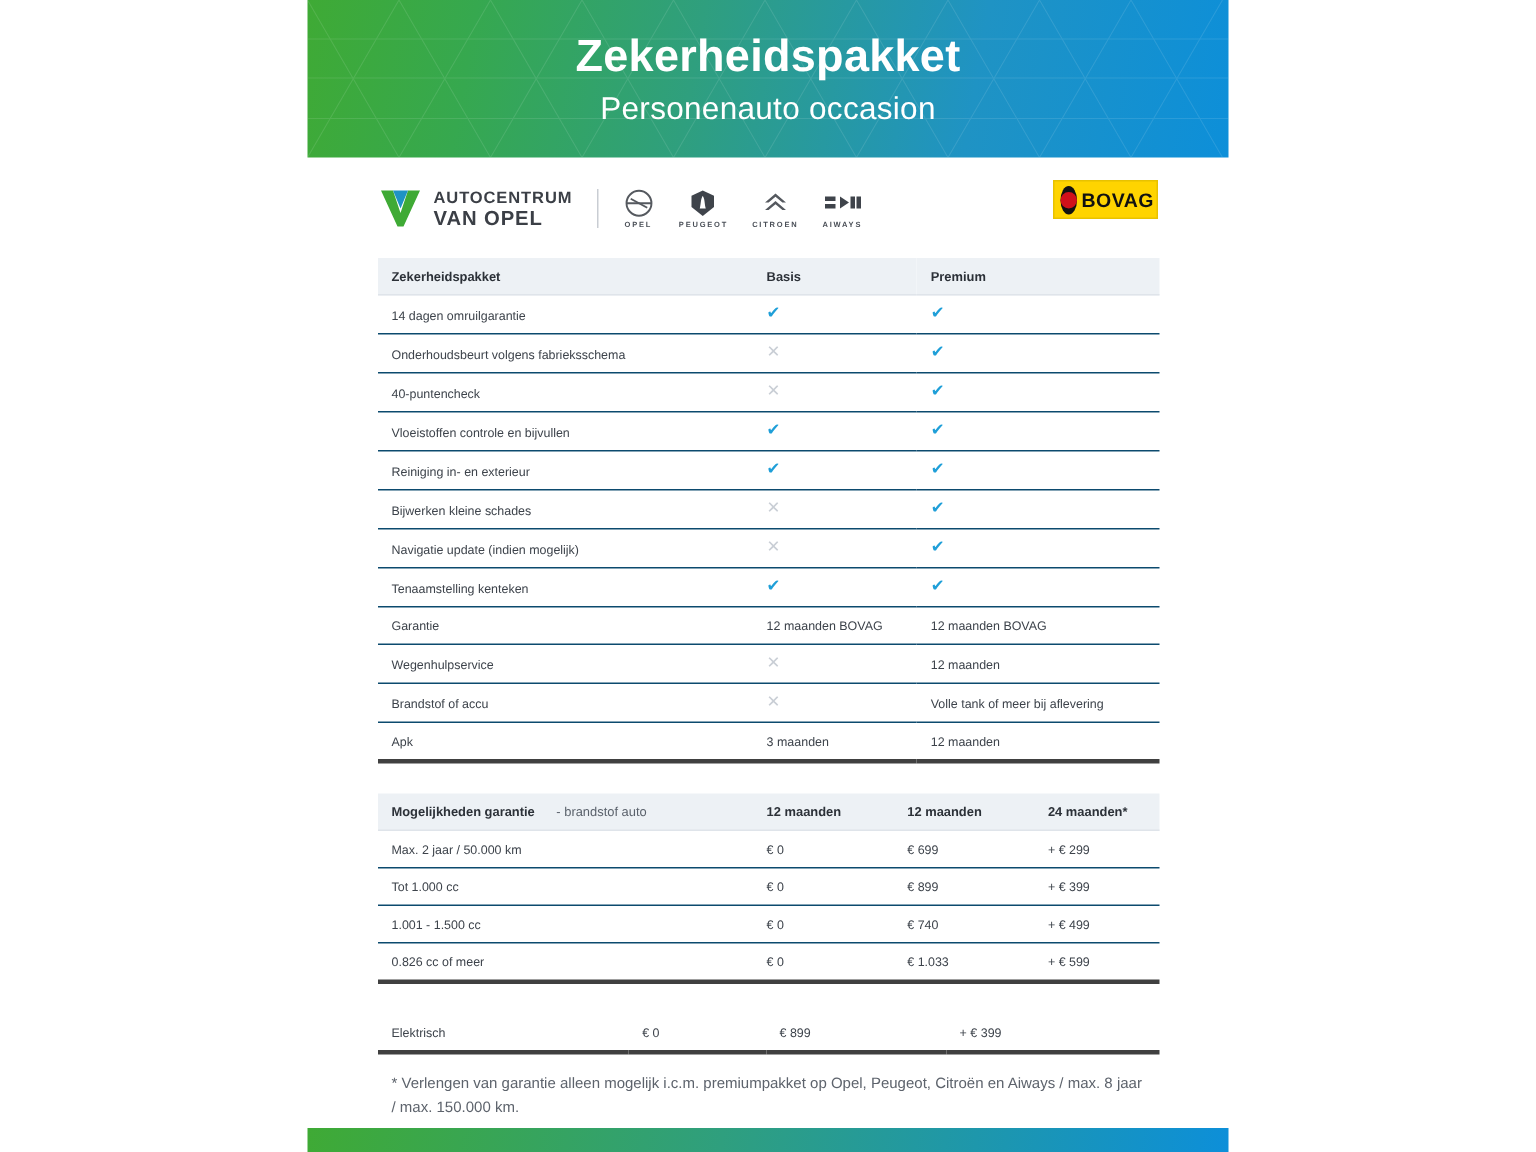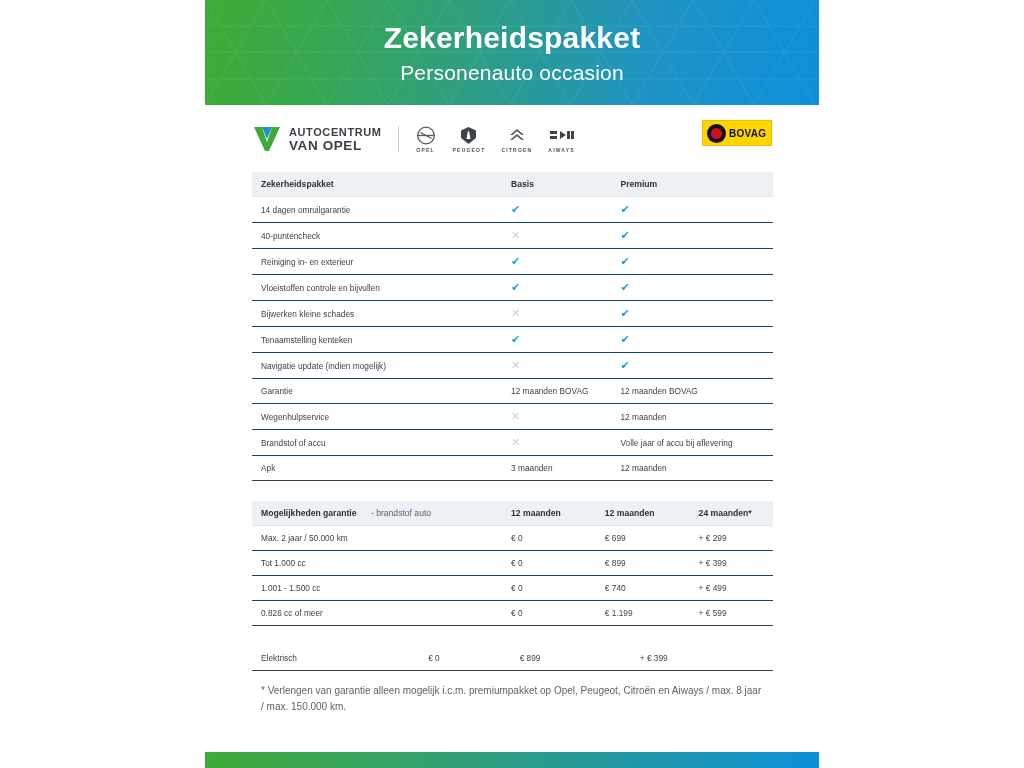--- a/index.html
+++ b/index.html
@@ -85,21 +85,21 @@
   .bovag .b-mark {
     width: 19px; height: 19px; border-radius: 50%;
     background: #111; position: relative;
     display: flex; align-items: center; justify-content: center;
   }
   .bovag .b-mark:after {
     content: ""; width: 11px; height: 11px; border-radius: 50%;
     background: #d0111b;
   }
   .bovag .b-text {
-    font-size: 10px; font-weight: bold; color: #111;
+    font-size: 13px; font-weight: bold; color: #111;
     letter-spacing: .3px;
   }
 
   
   .sheet {
     position: absolute;
     left: 252px; top: 172px;
     width: 521px;
   }
   table { width: 100%; border-collapse: collapse; }
@@ -116,21 +116,21 @@
   .t-head td .sub { font-weight: normal; color: #5a616b; margin-left: 12px; }
 
   .t-row td {
     font-size: 8.3px;
     color: #3d434b;
     padding: 7px 9px;
     border-bottom: 1px solid #0c4a6e;
     height: 22px;
     vertical-align: middle;
   }
-  .t-row.last td { border-bottom: 1px solid #404040; }
+  .t-row.last td { border-bottom: 3px solid #404040; }
 
   .c-feature { width: 48%; }
   .c-basis   { width: 21%; }
   .c-prem    { width: 31%; }
 
   .c-b3-feature { width: 48%; }
   .c-b3-a { width: 18%; }
   .c-b3-b { width: 18%; }
   .c-b3-c { width: 16%; }
 
@@ -241,63 +241,68 @@
           <td class="c-basis">Basis</td>
           <td class="c-prem">Premium</td>
         </tr>
 
         <tr class="t-row">
           <td>14 dagen omruilgarantie</td>
           <td><span class="tick">✔</span></td>
           <td><span class="tick">✔</span></td>
         </tr>
         <tr class="t-row">
+          <td>Onderhoudsbeurt volgens fabrieksschema</td>
+          <td><span class="cross">✕</span></td>
+          <td><span class="tick">✔</span></td>
+        </tr>
+        <tr class="t-row">
           <td>40-puntencheck</td>
           <td><span class="cross">✕</span></td>
           <td><span class="tick">✔</span></td>
         </tr>
         <tr class="t-row">
+          <td>Vloeistoffen controle en bijvullen</td>
+          <td><span class="tick">✔</span></td>
+          <td><span class="tick">✔</span></td>
+        </tr>
+        <tr class="t-row">
           <td>Reiniging in- en exterieur</td>
           <td><span class="tick">✔</span></td>
           <td><span class="tick">✔</span></td>
         </tr>
         <tr class="t-row">
-          <td>Vloeistoffen controle en bijvullen</td>
-          <td><span class="tick">✔</span></td>
-          <td><span class="tick">✔</span></td>
-        </tr>
-        <tr class="t-row">
           <td>Bijwerken kleine schades</td>
           <td><span class="cross">✕</span></td>
           <td><span class="tick">✔</span></td>
         </tr>
         <tr class="t-row">
+          <td>Navigatie update (indien mogelijk)</td>
+          <td><span class="cross">✕</span></td>
+          <td><span class="tick">✔</span></td>
+        </tr>
+        <tr class="t-row">
           <td>Tenaamstelling kenteken</td>
           <td><span class="tick">✔</span></td>
-          <td><span class="tick">✔</span></td>
-        </tr>
-        <tr class="t-row">
-          <td>Navigatie update (indien mogelijk)</td>
-          <td><span class="cross">✕</span></td>
           <td><span class="tick">✔</span></td>
         </tr>
         <tr class="t-row">
           <td>Garantie</td>
           <td>12 maanden BOVAG</td>
           <td>12 maanden BOVAG</td>
         </tr>
         <tr class="t-row">
           <td>Wegenhulpservice</td>
           <td><span class="cross">✕</span></td>
           <td>12 maanden</td>
         </tr>
         <tr class="t-row">
           <td>Brandstof of accu</td>
           <td><span class="cross">✕</span></td>
-          <td>Volle jaar of accu bij aflevering</td>
+          <td>Volle tank of meer bij aflevering</td>
         </tr>
         <tr class="t-row last">
           <td>Apk</td>
           <td>3 maanden</td>
           <td>12 maanden</td>
         </tr>
       </tbody>
     </table>
 
     <div class="gap"></div>
@@ -324,21 +329,21 @@
         </tr>
         <tr class="t-row">
           <td>1.001 - 1.500 cc</td>
           <td>€ 0</td>
           <td>€ 740</td>
           <td>+ € 499</td>
         </tr>
         <tr class="t-row last">
           <td>0.826 cc of meer</td>
           <td>€ 0</td>
-          <td>€ 1.199</td>
+          <td>€ 1.033</td>
           <td>+ € 599</td>
         </tr>
       </tbody>
     </table>
 
     <div class="gap"></div>
 
     <table>
       <tbody>
         <tr class="t-row last">

